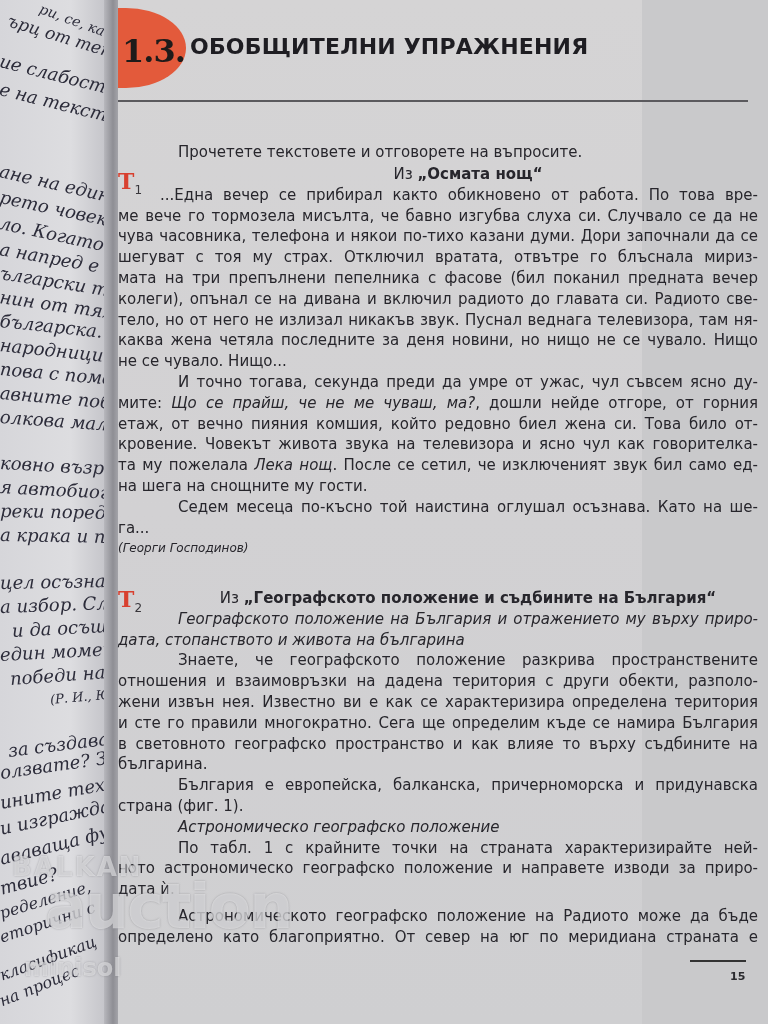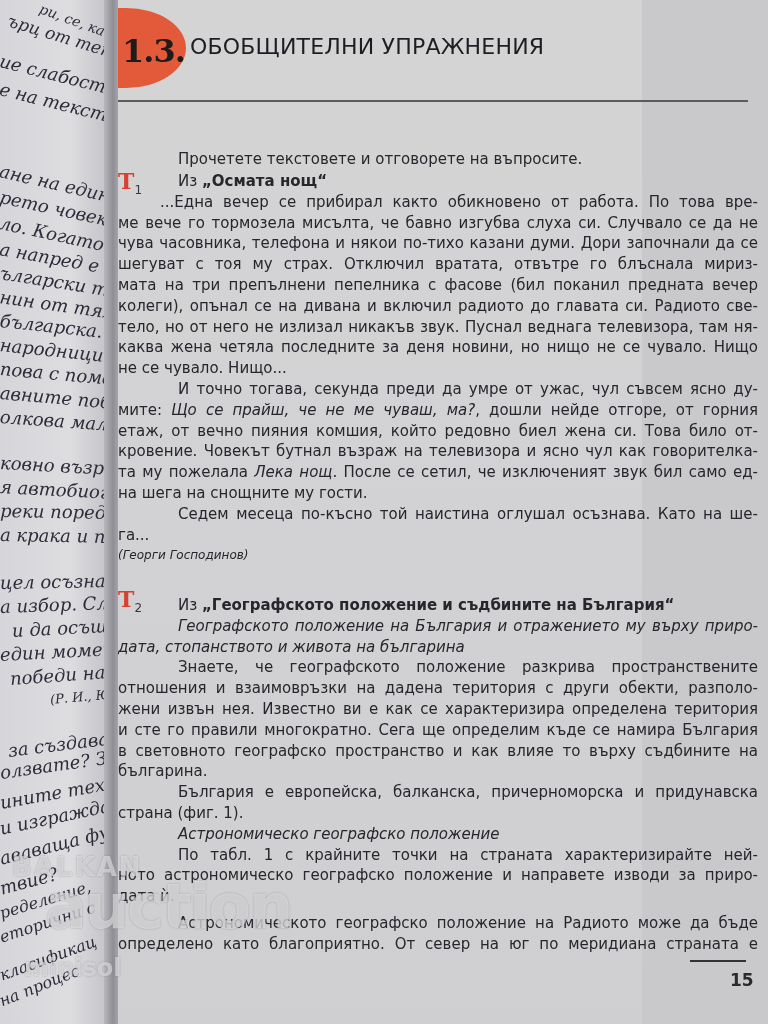--- a/index.html
+++ b/index.html
@@ -33,44 +33,43 @@
     background:#e35a3b;
     border-radius:0 60px 60px 0 / 0 40px 40px 0;
   }
   .badge-num {
     position:absolute; left:4px; top:24px;
     font-family:"DejaVu Serif", serif; font-weight:bold; font-size:32px;
     color:#1e1b1a; letter-spacing:-1px;
   }
   .title {
     position:absolute; left:72px; top:34px;
-    font-family:"DejaVu Sans", sans-serif; font-weight:normal; font-size:22px;
+    font-family:"DejaVu Sans", sans-serif; font-weight:bold; font-size:22px;
     color:#1e1d22; letter-spacing:0.2px;
   }
   .title-rule {
     position:absolute; left:0; top:100px; width:630px; height:2px; background:#5b5a5e;
   }
   .text {
     position:absolute; left:0; width:640px; font-size:15px; color:#27262c;
     line-height:20.8px;
-    margin-top:7px;
   }
   .line { white-space:nowrap; height:20.8px; }
   .line.justify { text-align:justify; text-align-last:justify; white-space:normal; overflow:hidden;}
   .indent { padding-left:60px; }
   .it { font-style:italic; }
-  .b { font-weight:bold; }
+  .b { font-weight:bold;text-align:center; }
   .tmarker {
     position:absolute; left:0; font-family:"DejaVu Serif", serif; font-weight:bold;
     color:#d8402f; font-size:22px;
   }
   .tmarker sub { font-size:12px; color:#38363b; font-weight:normal; font-family:"DejaVu Sans", sans-serif; }
   .author { font-style:italic; font-size:12px; padding-right:14px; }
   .page-rule { position:absolute; left:572px; top:960px; width:56px; height:2px; background:#333; }
-  .page-number { position:absolute; left:612px; top:970px; font-size:17px; font-weight:bold; color:#2a2a2e; }
+  .page-number { position:absolute; left:612px; top:970px; font-size:11px; font-weight:bold; color:#2a2a2e; }
   .watermark {
     position:absolute; color:rgba(245,245,247,0.55);
     font-family:"DejaVu Sans", sans-serif; font-weight:bold;
     text-shadow:0 0 2px rgba(120,120,125,0.6);
   }
 </style>
 </head>
 <body>
 
 <div class="left-page" id="leftPage">
@@ -138,21 +137,21 @@
     <div class="line justify">мата на три препълнени пепелника с фасове (бил поканил предната вечер</div>
     <div class="line justify">колеги), опънал се на дивана и включил радиото до главата си. Радиото све-</div>
     <div class="line justify">тело, но от него не излизал никакъв звук. Пуснал веднага телевизора, там ня-</div>
     <div class="line justify">каква жена четяла последните за деня новини, но нищо не се чувало. Нищо</div>
     <div class="line">не се чувало. Нищо...</div>
     <div class="line justify indent">И точно тогава, секунда преди да умре от ужас, чул съвсем ясно ду-</div>
     <div class="line justify">
       <span>мите: </span><span class="it">Що се прайш, че не ме чуваш, ма?</span><span>, дошли нейде отгоре, от горния</span>
     </div>
     <div class="line justify">етаж, от вечно пияния комшия, който редовно биел жена си. Това било от-</div>
-    <div class="line justify">кровение. Човекът бутнал възраж на телевизора и ясно чул как говорителка-</div>
+    <div class="line justify">кровение. Човекът живота звука на телевизора и ясно чул как говорителка-</div>
     <div class="line justify">
       <span>та му пожелала </span><span class="it">Лека нощ</span><span>. После се сетил, че изключеният звук бил само ед-</span>
     </div>
     <div class="line">на шега на снощните му гости.</div>
     <div class="line justify indent">Седем месеца по-късно той наистина оглушал осъзнава. Като на ше-</div>
     <div class="line">га...</div>
     <div class="line author">(Георги Господинов)</div>
   </div>
 
   <div class="tmarker" style="top:586px;">

